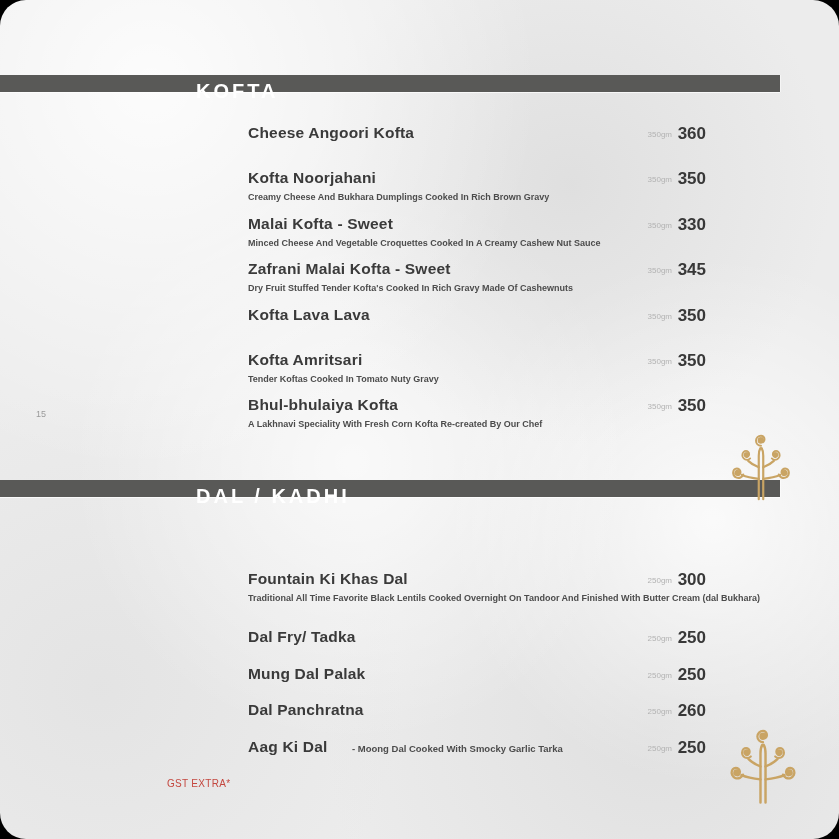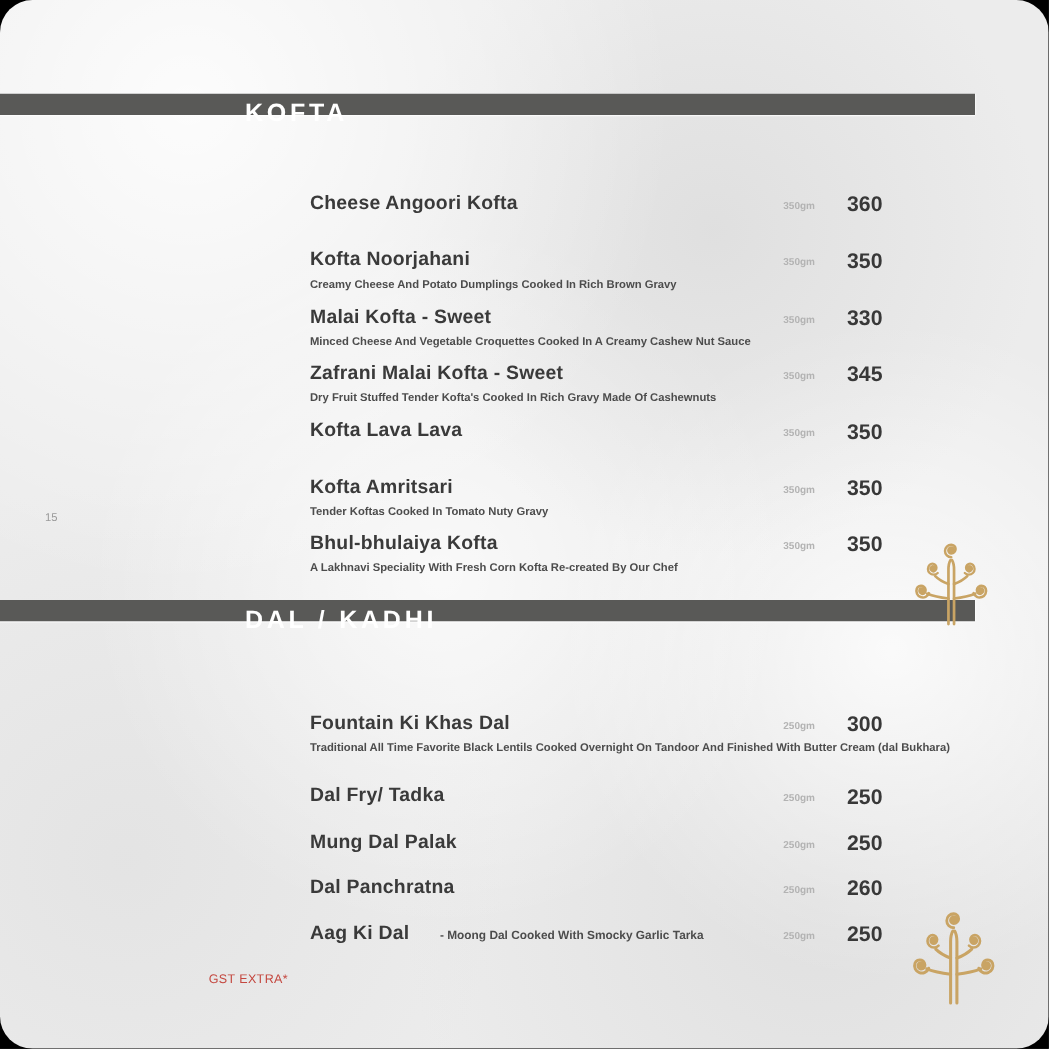--- a/index.html
+++ b/index.html
@@ -19,39 +19,39 @@
     position:absolute;left:0;width:780px;height:17px;background:#595957;
     box-shadow:0 1px 0 rgba(255,255,255,.7), 1px 0 0 rgba(255,255,255,.5);
   }
   .section-bar .bar-title{
     position:absolute;left:196px;top:0;line-height:33px;color:#ffffff;
     font-size:20px;font-weight:bold;letter-spacing:3px;
   }
   .bar-kofta{top:75px;}
   .bar-dal{top:480px;}
   .menu-list{position:absolute;left:248px;width:458px;}
-  .list-kofta{top:124px;margin-top:30px;}
+  .list-kofta{top:124px;}
   .list-dal{top:570px;}
   .menu-item{position:relative;}
   .menu-item.h45{height:45.4px;}
   .menu-item.h58{height:58px;}
   .menu-item.h37{height:36.6px;}
   .item-name{
     font-size:15.5px;font-weight:600;color:#3a3a3a;letter-spacing:.2px;
     white-space:nowrap;display:inline-block;
   }
   .item-desc{
     font-size:9px;font-weight:600;color:#4c4c4c;margin-top:5px;white-space:nowrap;
   }
   .item-desc.wide{width:500px;}
   .inline-desc{
     font-size:9.5px;font-weight:700;color:#4c4c4c;display:inline-block;margin-left:20px;
   }
   .item-weight{
-    position:absolute;top:6px;right:54px;font-size:8px;color:#b3b3b3;font-weight:700;
+    position:absolute;top:6px;right:34px;font-size:8px;color:#b3b3b3;font-weight:400;
   }
   .item-price{
     position:absolute;top:0;right:0;width:42px;text-align:right;
     font-size:17px;font-weight:bold;color:#383838;
   }
   .page-number{position:absolute;left:36px;top:409px;font-size:9px;color:#9a9a9a;}
   .gst-note{position:absolute;left:167px;top:778px;font-size:10px;font-weight:normal;color:#c4473f;letter-spacing:.3px;}
   .ornament{position:absolute;}
   .orn-1{left:729px;top:429px;width:64px;height:74px;}
   .orn-2{left:727px;top:724px;width:72px;height:82px;}
@@ -72,21 +72,21 @@
   </div>
 
   <div class="menu-list list-kofta">
     <div class="menu-item h45">
       <span class="item-name">Cheese Angoori Kofta</span>
       <span class="item-weight">350gm</span>
       <span class="item-price">360</span>
     </div>
     <div class="menu-item h45">
       <span class="item-name">Kofta Noorjahani</span>
-      <div class="item-desc">Creamy Cheese And Potato Dumplings Cooked In Rich Brown Gravy</div>
+      <div class="item-desc">Creamy Cheese And Bukhara Dumplings Cooked In Rich Brown Gravy</div>
       <span class="item-weight">350gm</span>
       <span class="item-price">350</span>
     </div>
     <div class="menu-item h45">
       <span class="item-name">Malai Kofta - Sweet</span>
       <div class="item-desc wide">Minced Cheese And Vegetable Croquettes Cooked In A Creamy Cashew Nut Sauce</div>
       <span class="item-weight">350gm</span>
       <span class="item-price">330</span>
     </div>
     <div class="menu-item h45">

